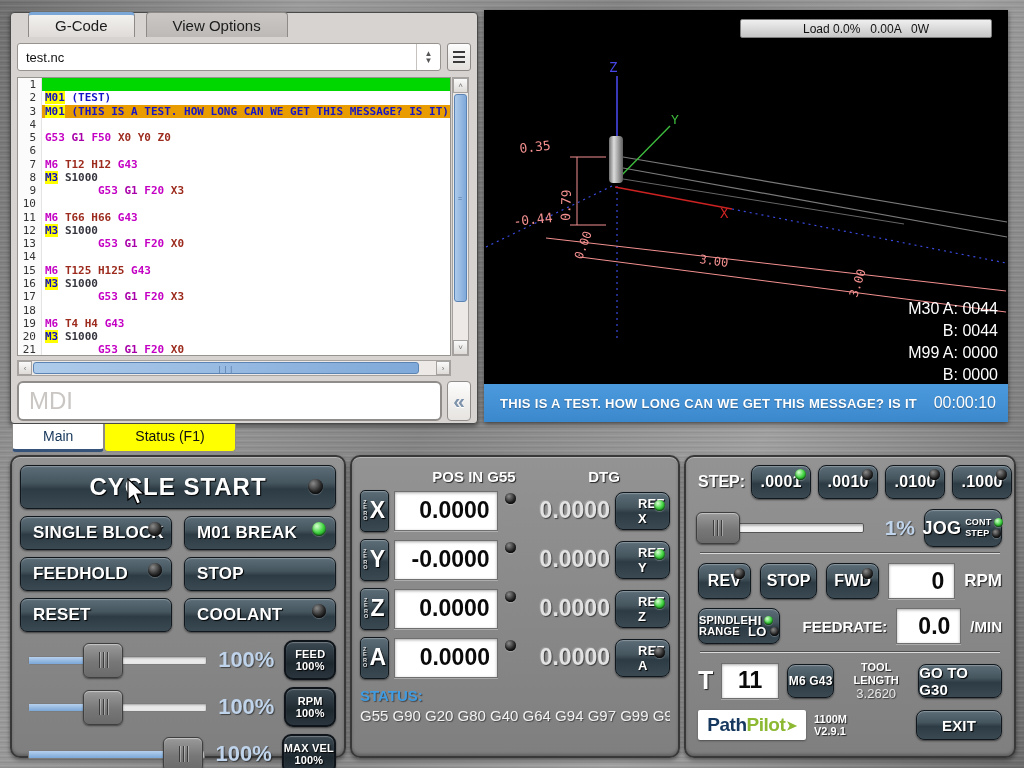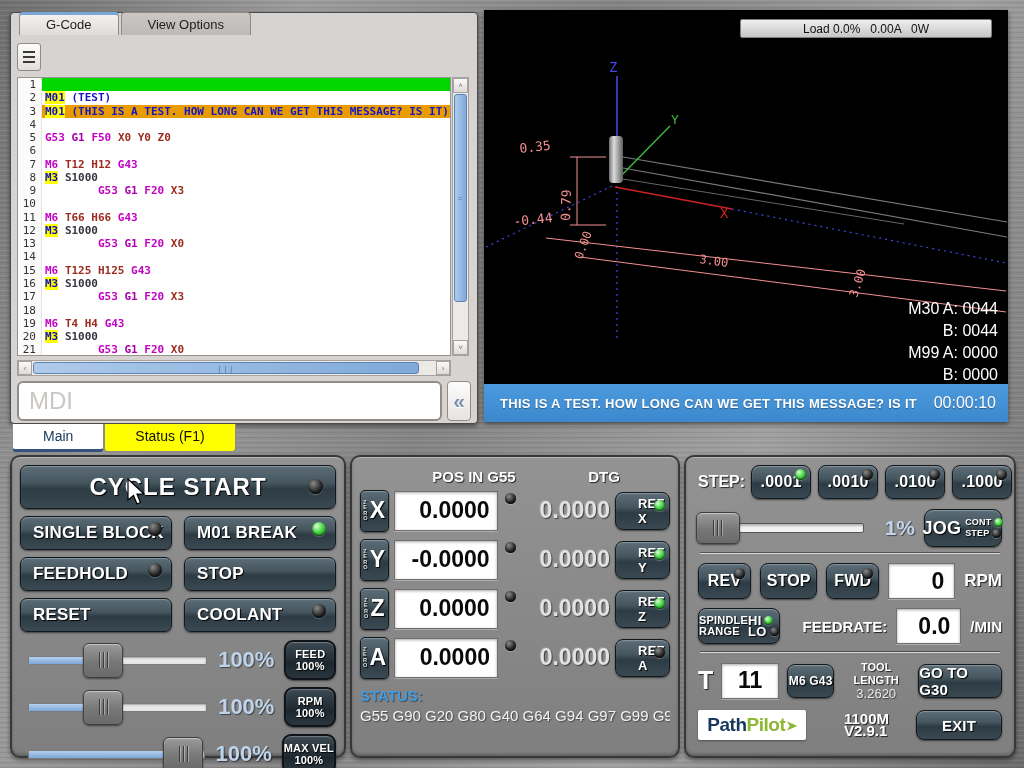--- a/index.html
+++ b/index.html
@@ -37,22 +37,22 @@
     background:linear-gradient(180deg,#939393,#7f7f7f);
     box-shadow:inset 0 1px 0 rgba(255,255,255,.35), inset 0 -2px 3px rgba(0,0,0,.25), 0 2px 4px rgba(0,0,0,.45);
   }
   .hr { border:none; border-top:1px solid #d9d9d9; box-shadow:0 -1px 0 rgba(0,0,0,.4); margin:8px 2px; }
 
   
   #gcode-wrap { position:absolute; left:10px; top:12px; width:468px; height:412px;
     background:#d7d3d0; border:1px solid #4a4a4a; border-radius:4px;
     box-shadow:0 2px 5px rgba(0,0,0,.5); }
   .toptabs { position:absolute; left:8px; top:-1px; display:flex; }
-  .toptab { padding:4px 26px 3px; font-size:13px; color:#1c1c1c; border:1px solid #8d8a87;
-    border-bottom:none; border-radius:4px 4px 0 0; background:linear-gradient(#cac7c4,#bcb9b6); margin-right:2px; }
+  .toptab { padding:4px 26px 3px; font-size:15px; color:#1c1c1c; border:1px solid #8d8a87;
+    border-bottom:none; border-radius:4px 4px 0 0; background:linear-gradient(#cac7c4,#bcb9b6); margin-right:2px;margin-left:9px; }
   .toptab.active { background:linear-gradient(#f3f1ef,#dedbd8); border-top:3px solid #7aa7d8; padding-top:2px; }
   .comborow { position:absolute; left:6px; right:6px; top:28px; height:32px; display:flex; gap:6px; align-items:center; }
   .combo { flex:1; height:28px; background:#fff; border:1px solid #979490; border-radius:3px;
     display:flex; align-items:center; font-size:13px; color:#111; }
   .combo .ctext { flex:1; padding-left:8px; }
   .combo .spin { width:24px; height:100%; border-left:1px solid #c5c2bf; display:flex; flex-direction:column;
     align-items:center; justify-content:center; color:#555; font-size:8px; line-height:7px; }
   .hamb { width:24px; height:28px; border:1px solid #8d8a87; border-radius:3px;
     background:linear-gradient(#fdfdfd,#e2dfdc); display:flex; flex-direction:column; gap:3px;
     align-items:center; justify-content:center; }
@@ -187,34 +187,38 @@
   #tlen { text-align:center; line-height:13px; width:78px; }
   #tlen .t1 { font-size:11px; }
   #tlen .t2 { font-size:13px; color:#e8e8e8; font-weight:normal; text-shadow:1px 1px 1px rgba(0,0,0,.5); }
   #gotobtn { width:96px; height:34px; justify-content:center; font-size:15px; border-radius:8px; }
   .brandrow { display:flex; align-items:center; gap:8px; margin-top:10px; }
   #logo { width:108px; height:30px; background:#fff; border-radius:2px; display:flex; align-items:center;
     justify-content:center; font-size:19px; font-weight:bold; letter-spacing:-.5px; box-shadow:0 1px 2px rgba(0,0,0,.4); }
   #logo .p1 { color:#16385e; }
   #logo .p2 { color:#8cb832; }
   #logo .arr { color:#8cb832; font-size:13px; margin-left:1px; }
-  #modelblk { line-height:12px; font-size:15px;margin-left:30px; }
+  #modelblk { line-height:12px; font-size:11px; }
   #exitbtn { width:86px; height:30px; justify-content:center; font-size:15px; border-radius:8px; margin-left:auto; }
 
   #cursor { position:absolute; left:126px; top:478px; z-index:50; pointer-events:none; }
 </style>
 </head>
 <body>
 
 <div id="gcode-wrap">
   <div class="toptabs">
     <div class="toptab active">G-Code</div>
     <div class="toptab">View Options</div>
   </div>
   <div class="comborow">
+    <div class="combo">
+      <span class="ctext">test.nc</span>
+      <span class="spin">▲<br>▼</span>
+    </div>
     <div class="hamb">
         <i></i>
         <i></i>
         <i></i>
       </div>
   </div>
 
   <div id="listing">
       <div class="gl"><span class="ln">1</span><span class="lbody bg-run"></span></div>
       <div class="gl"><span class="ln">2</span><span class="lbody"><span class="tk-mhl">M01</span><span class="tk-pl"> </span><span class="tk-cm">(TEST)</span></span></div>

